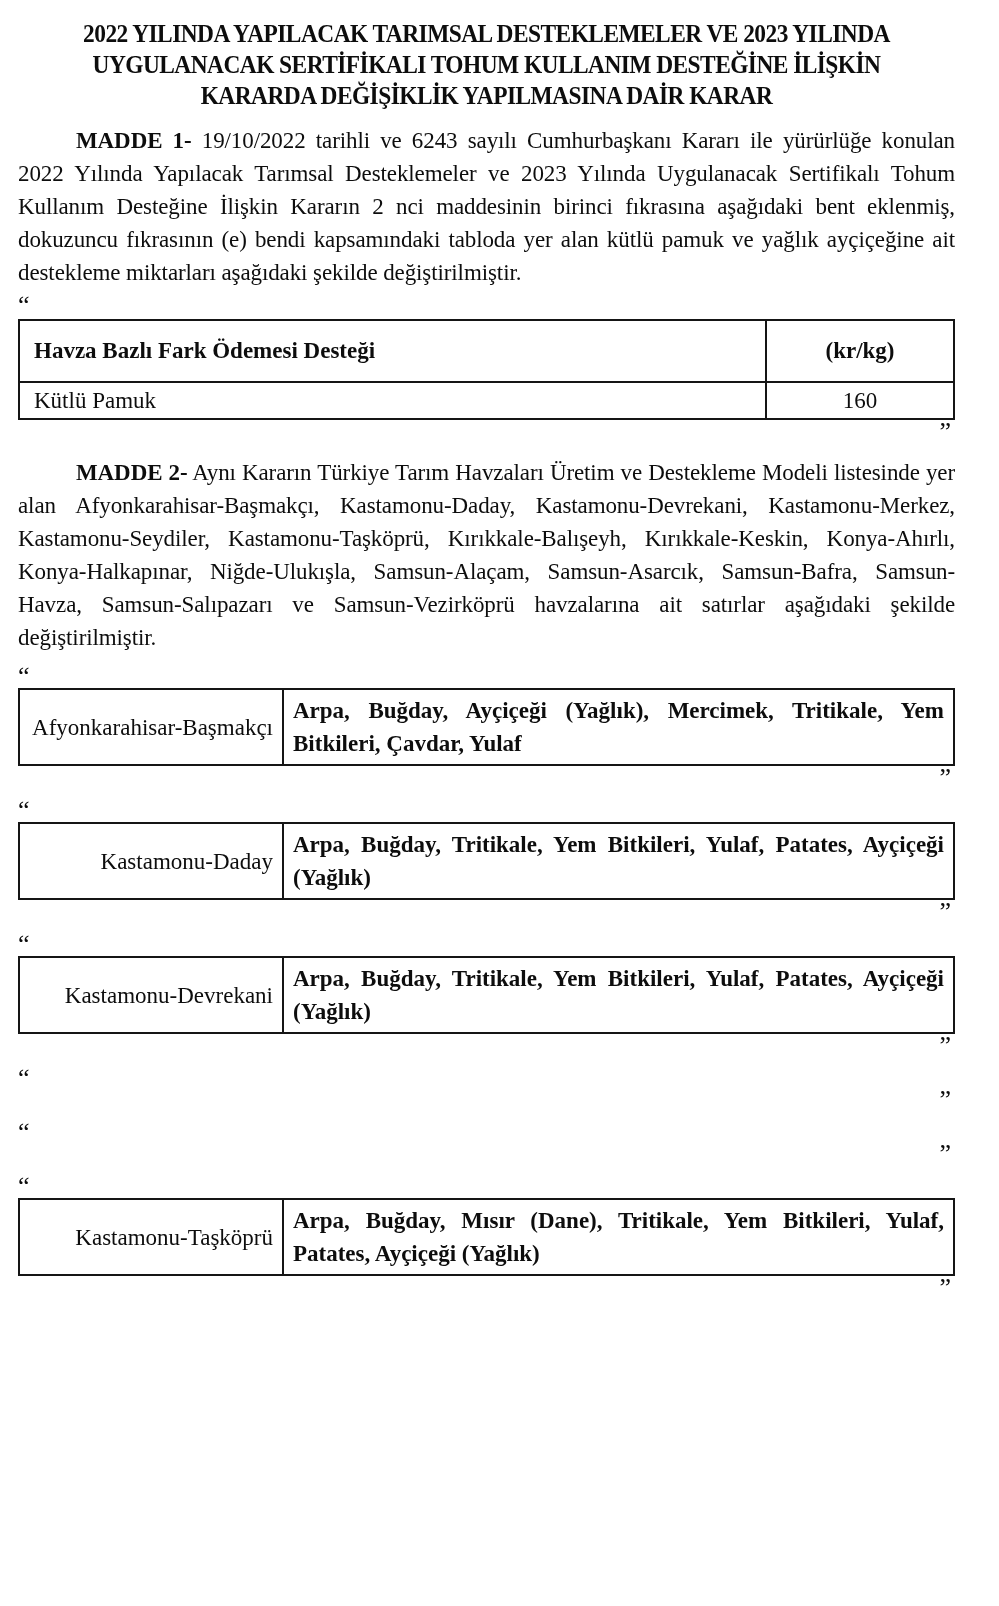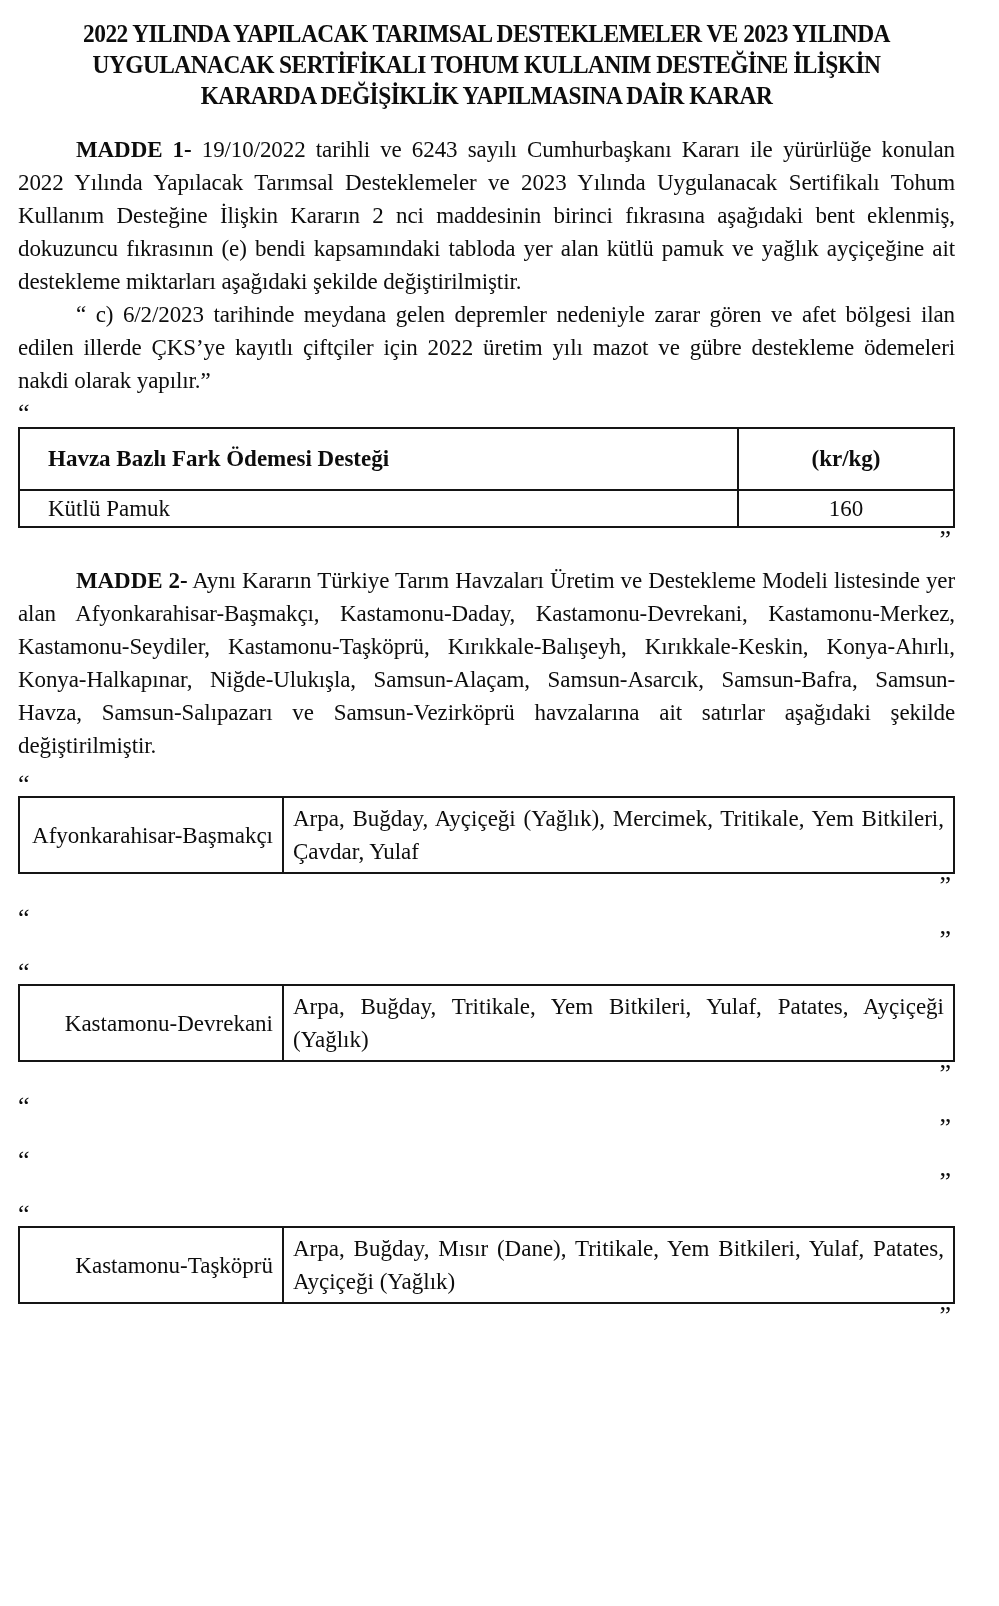--- a/index.html
+++ b/index.html
@@ -29,21 +29,21 @@
   }
   
   .para {
     font-size: 23px;
     line-height: 33px;
     text-align: justify;
     margin: 0;
     letter-spacing: -0.1px;
   }
   .indent { text-indent: 58px; }
-  .p1 { margin-top: 22px; }
+  .p1 { margin-top: 13px; }
   .p2 { margin-top: 14px; }
   .bold { font-weight: bold; }
   
   .oq {
     font-size: 26px;
     line-height: 20px;
     height: 20px;
     margin: 6px 0 0 0;
     text-align: left;
   }
@@ -54,21 +54,21 @@
     margin: 2px 4px 0 0;
     text-align: right;
   }
   .oq-basin { margin-top: 12px; }
   
   table { border-collapse: collapse; width: 100%; }
   .support-table { margin-top: 4px; }
   .support-table td {
     border: 2px solid #151515;
     font-size: 23px;
-    padding: 1px 28px;
+    padding: 1px 14px;
     margin-left: 12px;
   }
   .support-table .hdr td {
     font-weight: bold;
     height: 58px;
     vertical-align: middle;
   }
   .support-table .val-col {
     width: 158px;
     text-align: center;
@@ -78,36 +78,35 @@
   
   .basin-table { margin-top: 2px; }
   .basin-table td {
     border: 2px solid #151515;
     font-size: 23px;
     line-height: 33px;
     padding: 4px 9px;
     vertical-align: middle;
   }
   .basin-name { width: 244px; text-align: right; }
-  .basin-crops { text-align: justify; height: 66px; }
+  .basin-crops { text-align: justify; height: 66px; font-weight: bold; }
 </style>
 </head>
 <body>
 
 <div class="page">
 
   <div class="title">
     <div>2022 YILINDA YAPILACAK TARIMSAL DESTEKLEMELER VE 2023 YILINDA</div>
     <div>UYGULANACAK SERTİFİKALI TOHUM KULLANIM DESTEĞİNE İLİŞKİN</div>
     <div>KARARDA DEĞİŞİKLİK YAPILMASINA DAİR KARAR</div>
   </div>
 
   <p class="para indent p1"><span class="bold">MADDE 1-</span><span> 19/10/2022 tarihli ve 6243 sayılı Cumhurbaşkanı Kararı ile yürürlüğe konulan 2022 Yılında Yapılacak Tarımsal Desteklemeler ve 2023 Yılında Uygulanacak Sertifikalı Tohum Kullanım Desteğine İlişkin Kararın 2 nci maddesinin birinci fıkrasına aşağıdaki bent eklenmiş, dokuzuncu fıkrasının (e) bendi kapsamındaki tabloda yer alan kütlü pamuk ve yağlık ayçiçeğine ait destekleme miktarları aşağıdaki şekilde değiştirilmiştir.</span></p>
 
-  <p class="para indent">“ c) 6/2/2023 tarihinde meydana gelen depremler nedeniyle zarar gören ve afet bölgesi ilan edilen illerde ÇKS’ye kayıtlı çiftçiler için 2022 üretim yılı mazot ve gübre destekleme ödemeleri nakdi olarak yapılır.”</p>
 
   <div class="oq">“</div>
 
   <table class="support-table">
     <tbody>
       <tr class="hdr">
         <td>Havza Bazlı Fark Ödemesi Desteği</td>
         <td class="val-col">(kr/kg)</td>
       </tr>
       <tr class="data-row">
@@ -126,20 +125,28 @@
     <tbody>
       <tr>
         <td class="basin-name">Afyonkarahisar-Başmakçı</td>
         <td class="basin-crops">Arpa, Buğday, Ayçiçeği (Yağlık), Mercimek, Tritikale, Yem Bitkileri, Çavdar, Yulaf</td>
       </tr>
     </tbody>
   </table>
   <div class="cq">”</div>
 
   <div class="oq oq-basin">“</div>
+  <table class="basin-table">
+    <tbody>
+      <tr>
+        <td class="basin-name">Kastamonu-Daday</td>
+        <td class="basin-crops">Arpa, Buğday, Tritikale, Yem Bitkileri, Yulaf, Patates, Ayçiçeği (Yağlık)</td>
+      </tr>
+    </tbody>
+  </table>
   <div class="cq">”</div>
 
   <div class="oq oq-basin">“</div>
   <table class="basin-table">
     <tbody>
       <tr>
         <td class="basin-name">Kastamonu-Devrekani</td>
         <td class="basin-crops">Arpa, Buğday, Tritikale, Yem Bitkileri, Yulaf, Patates, Ayçiçeği (Yağlık)</td>
       </tr>
     </tbody>

